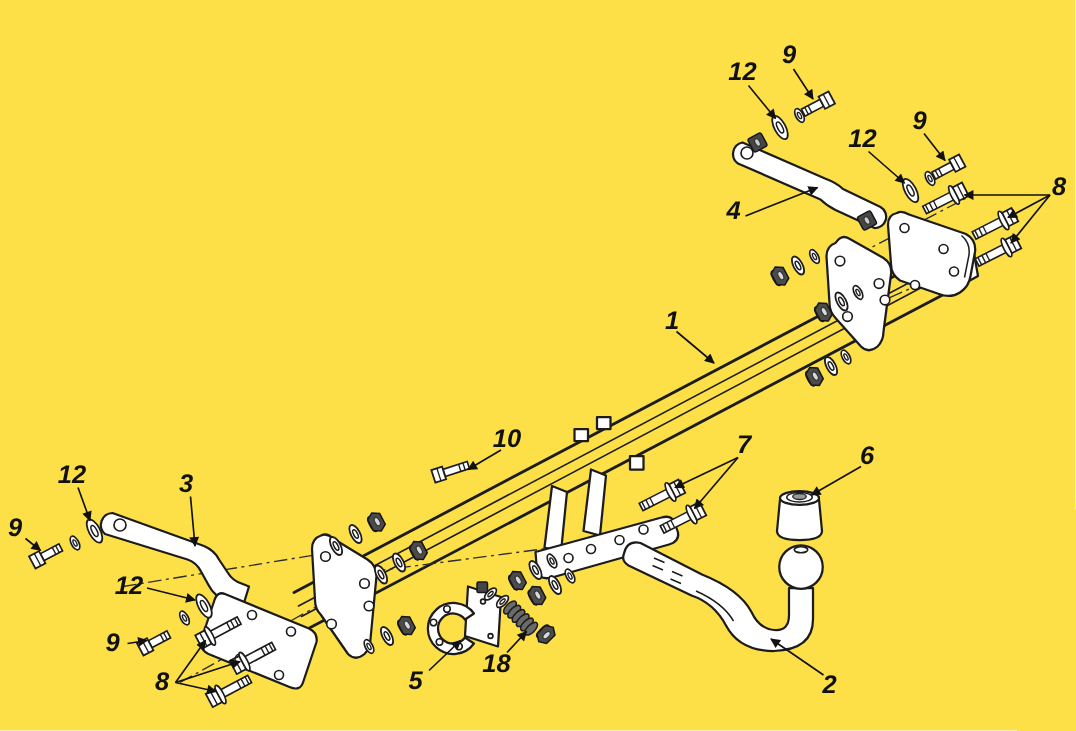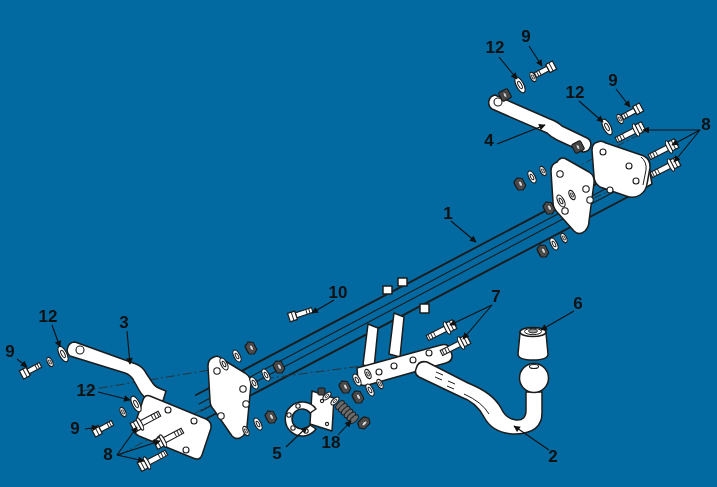--- a/index.html
+++ b/index.html
@@ -1,17 +1,17 @@
 <!DOCTYPE html>
 <html><head>
 <meta charset="utf-8">
 <style>
   html,body{margin:0;padding:0;background:#ffffff;}
-  .stage{position:relative;width:717px;height:487px;background:#0369a1;overflow:hidden;
-         font-family:"Liberation Sans", sans-serif;}
+  .stage{position:relative;width:717px;height:487px;background:#fde047;overflow:hidden;
+         font-family:"Liberation Sans", sans-serif;font-style:italic;}
   svg{display:block}
   .part{fill:#ffffff;stroke:#1c1c1c;stroke-width:1.5;stroke-linejoin:round;}
   .thin{fill:none;stroke:#1c1c1c;stroke-width:1;}
   .beamline{fill:none;stroke:#1c1c1c;stroke-width:1.9;stroke-linecap:round;}
   .beamline2{fill:none;stroke:#1c1c1c;stroke-width:1.1;stroke-linecap:round;}
   .hole{fill:#ffffff;stroke:#1c1c1c;stroke-width:1.1;}
   .dashdot{fill:none;stroke:#2e2e2e;stroke-width:0.9;stroke-dasharray:9 3 2 3;}
   .leader{stroke:#111111;stroke-width:1.1;fill:none;}
   .callout{font-family:"Liberation Sans", sans-serif;font-weight:bold;font-size:17px;fill:#111111;}
 </style>

